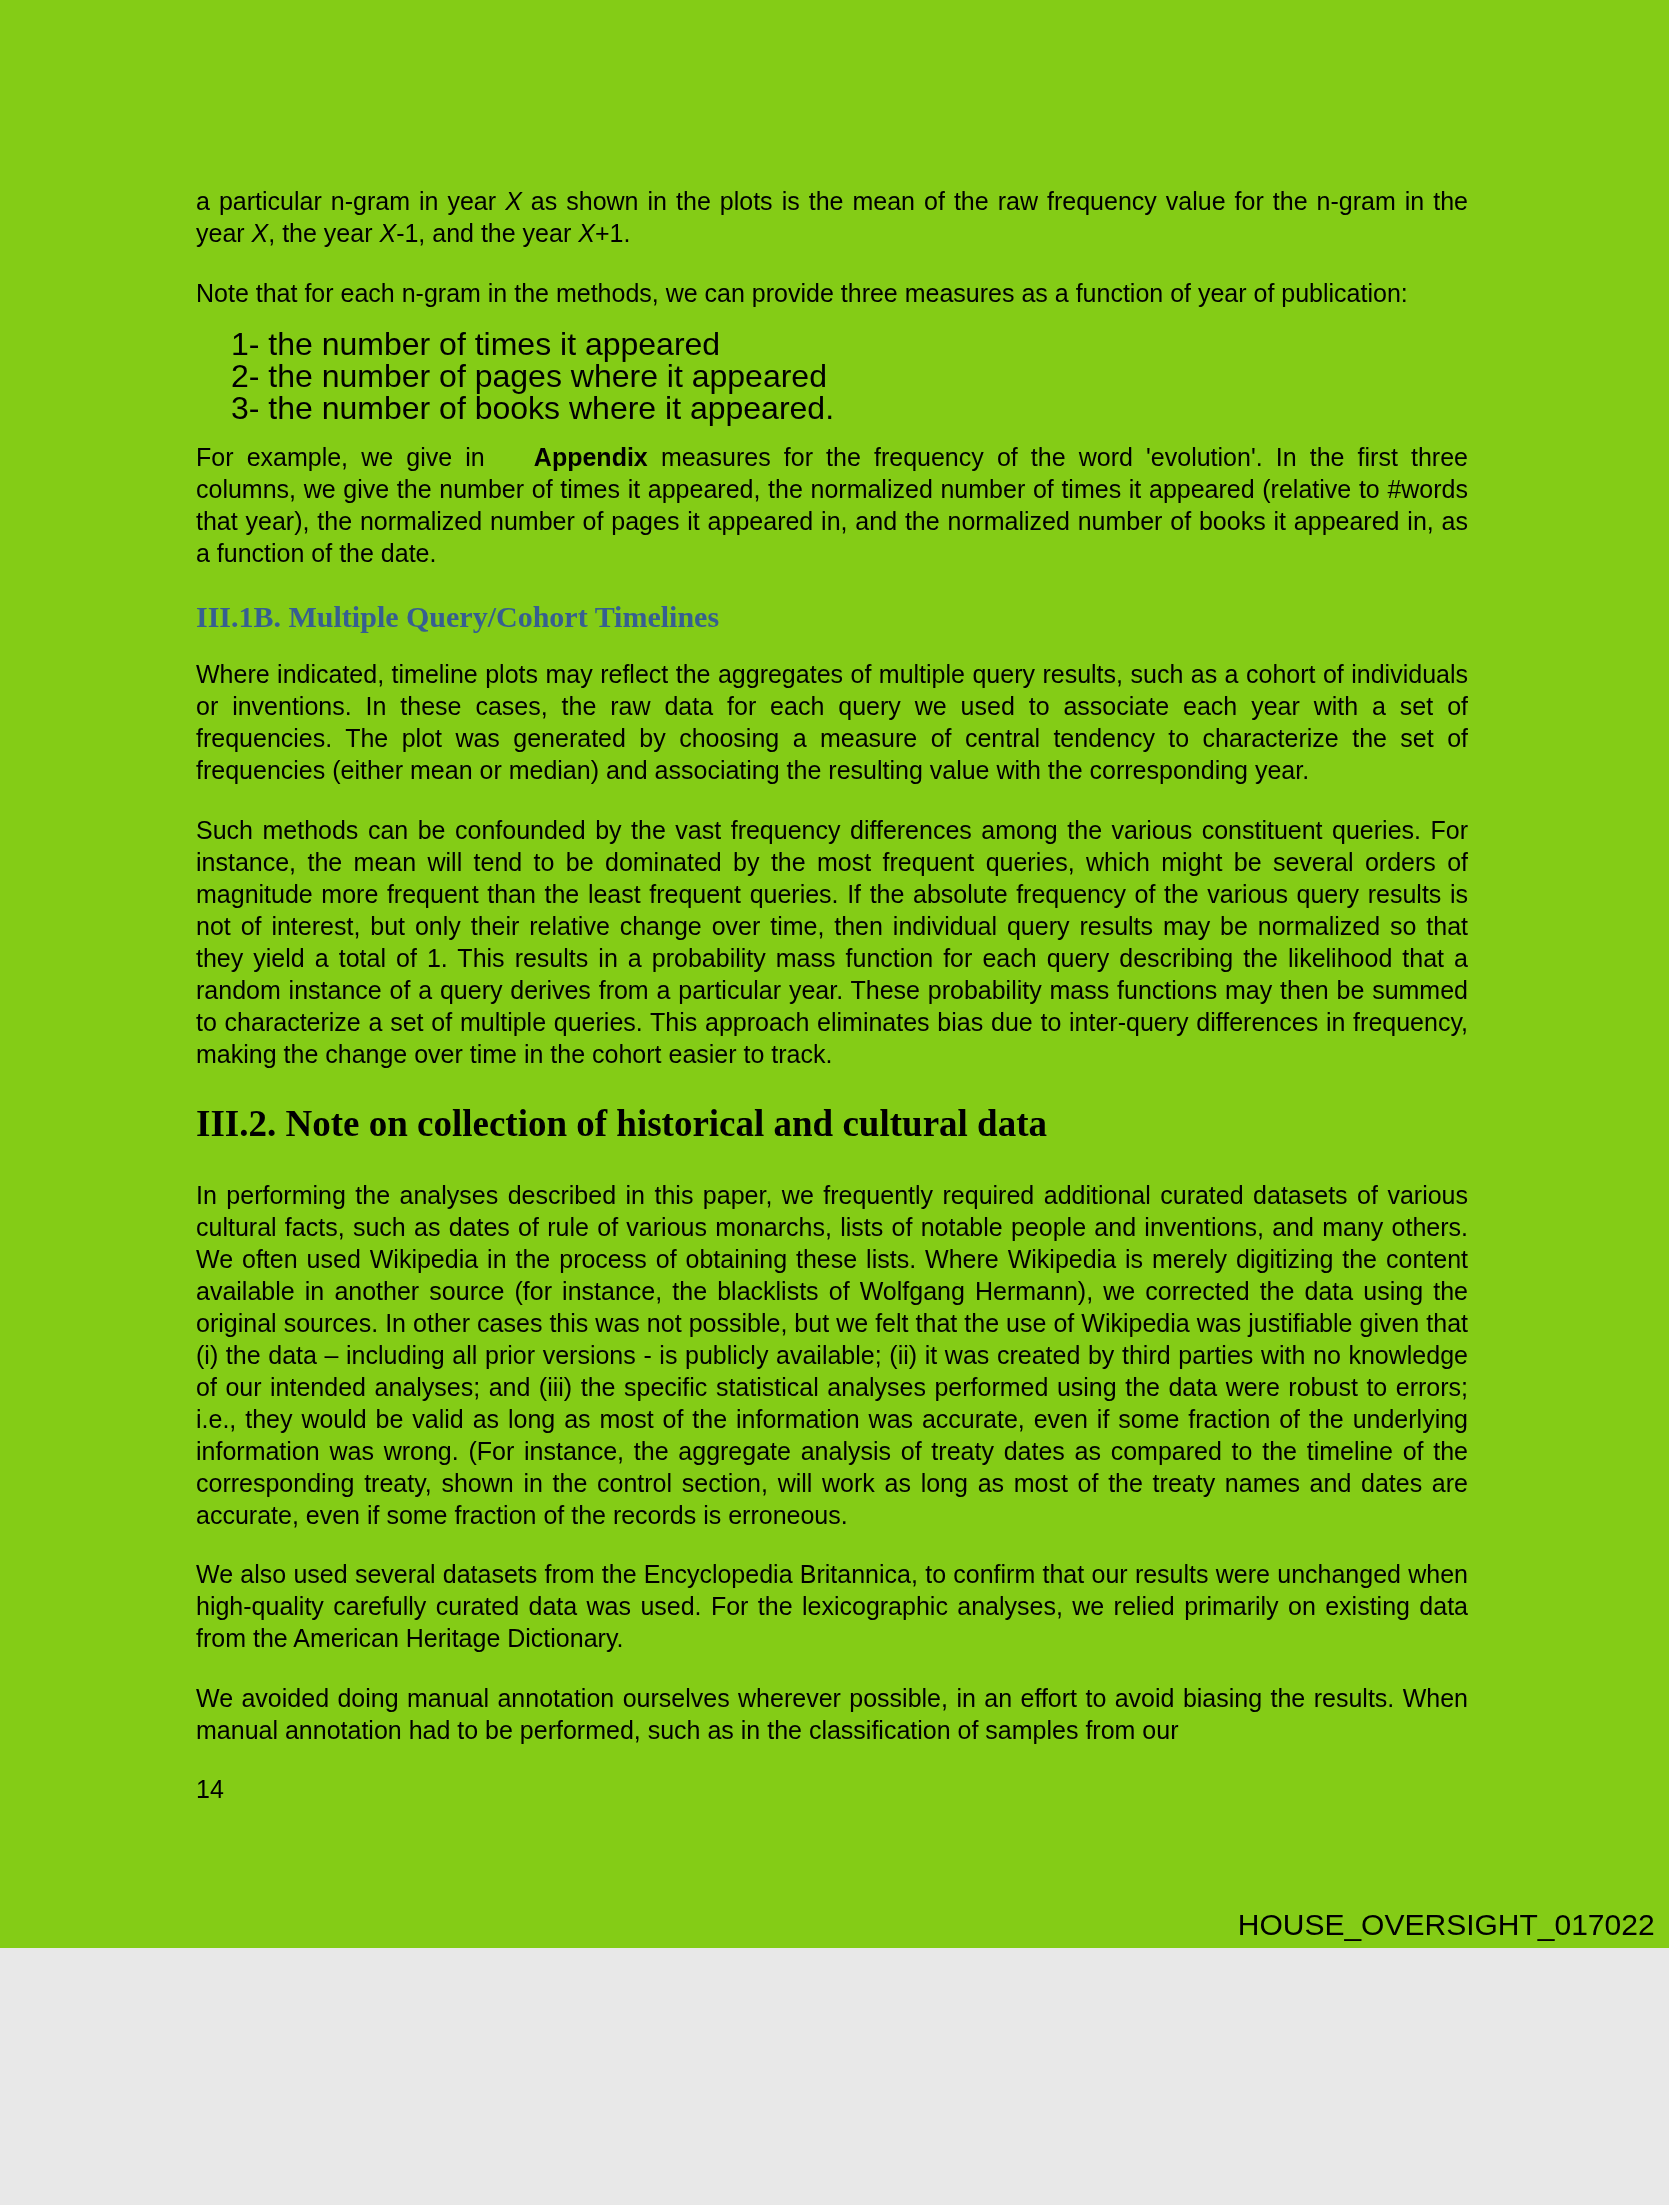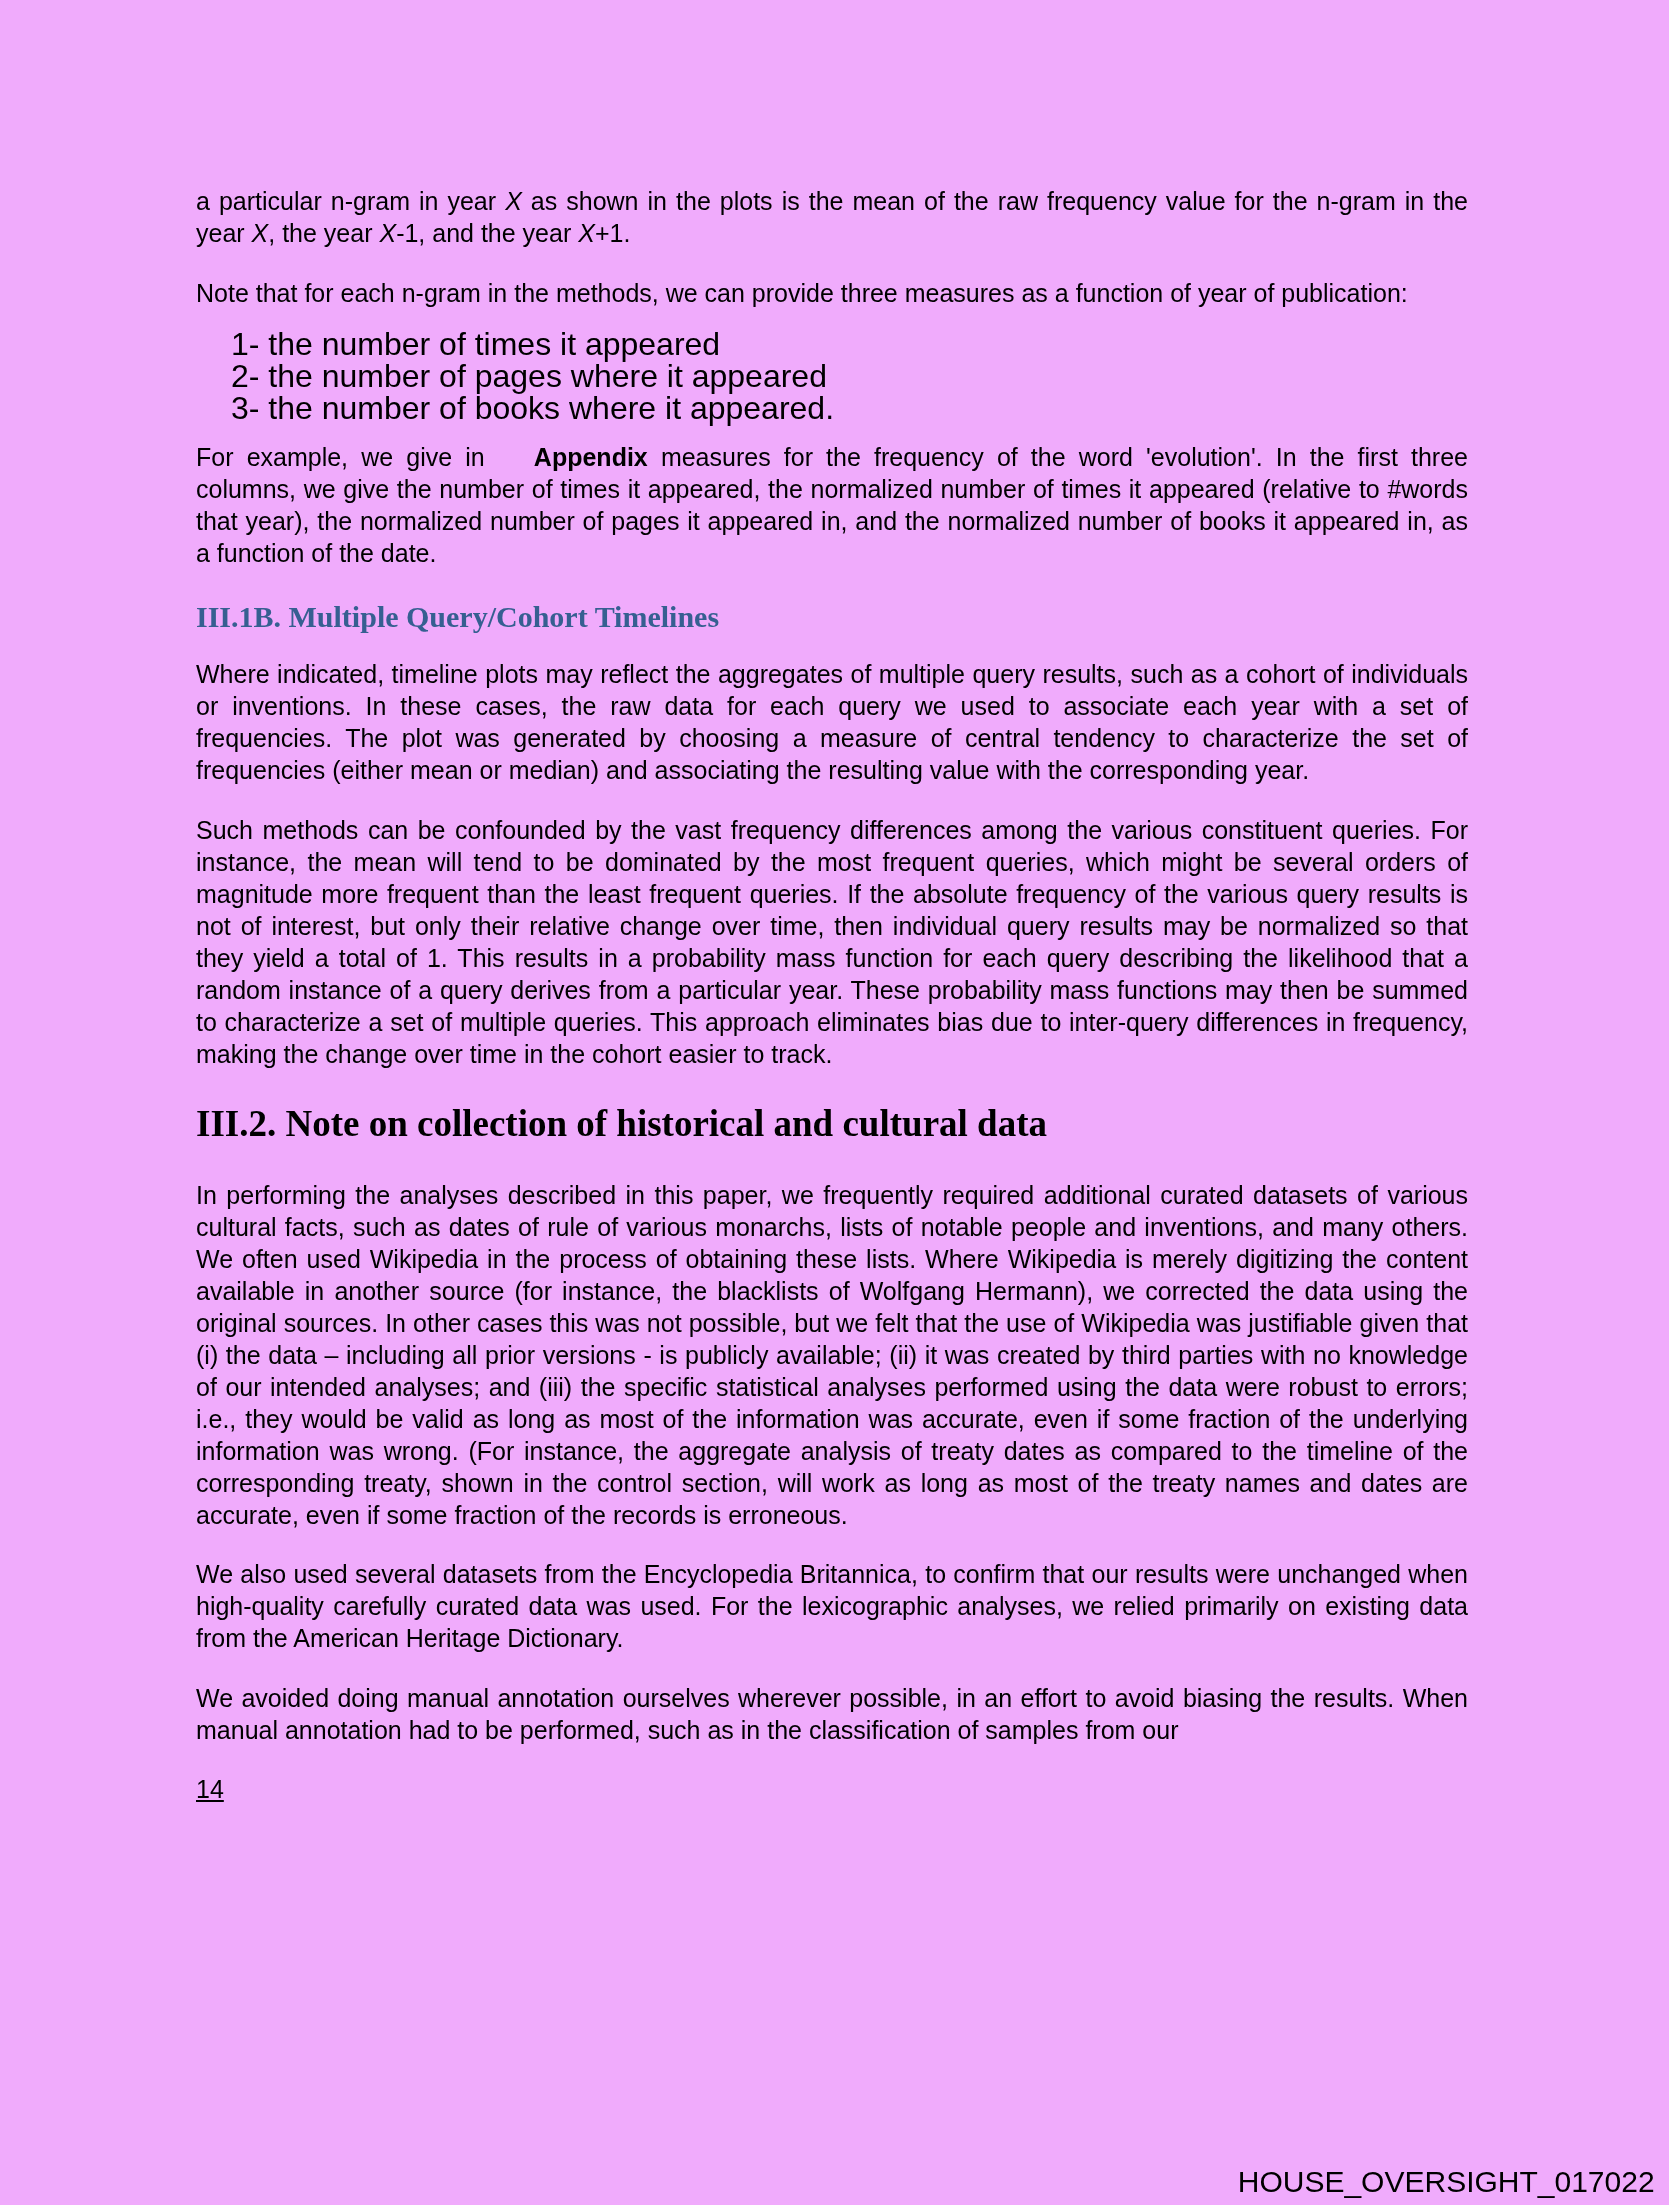--- a/index.html
+++ b/index.html
@@ -1,20 +1,20 @@
 <!DOCTYPE html>
 <html style="--heading-blue: #365F91;font-size:10.5px"><head>
 <meta charset="utf-8">
 <style>
   html, body { margin: 0; padding: 0; background: #e8e8e8; }
   .page {
     position: relative;
     width: 1669px;
-    height: 2205px;
-    background: #f0abfc;
+    height: 1948px;
+    background: #84cc16;
     overflow: hidden;
     font-family: "Liberation Sans", sans-serif;
     color: #000000;
   }
   .content {
     position: absolute;
     left: 196px;
     top: 185px;
     width: 1272px;
   }
@@ -51,21 +51,20 @@
     color: #000000;
     text-align: left;
   }
   .b { font-weight: bold; margin-left: 36px; }
   .i { font-style: italic; }
   .pagenum {
     margin-top: 26px;
     font-size: 25px;
     line-height: 32px;
     text-align: left;
-    text-decoration: underline;
   }
   .bates {
     position: absolute;
     right: 14.4px;
     bottom: 6.5px;
     font-size: 30px;
     line-height: 34px;
     font-family: "Liberation Sans", sans-serif;
     color: #000000;
   }

